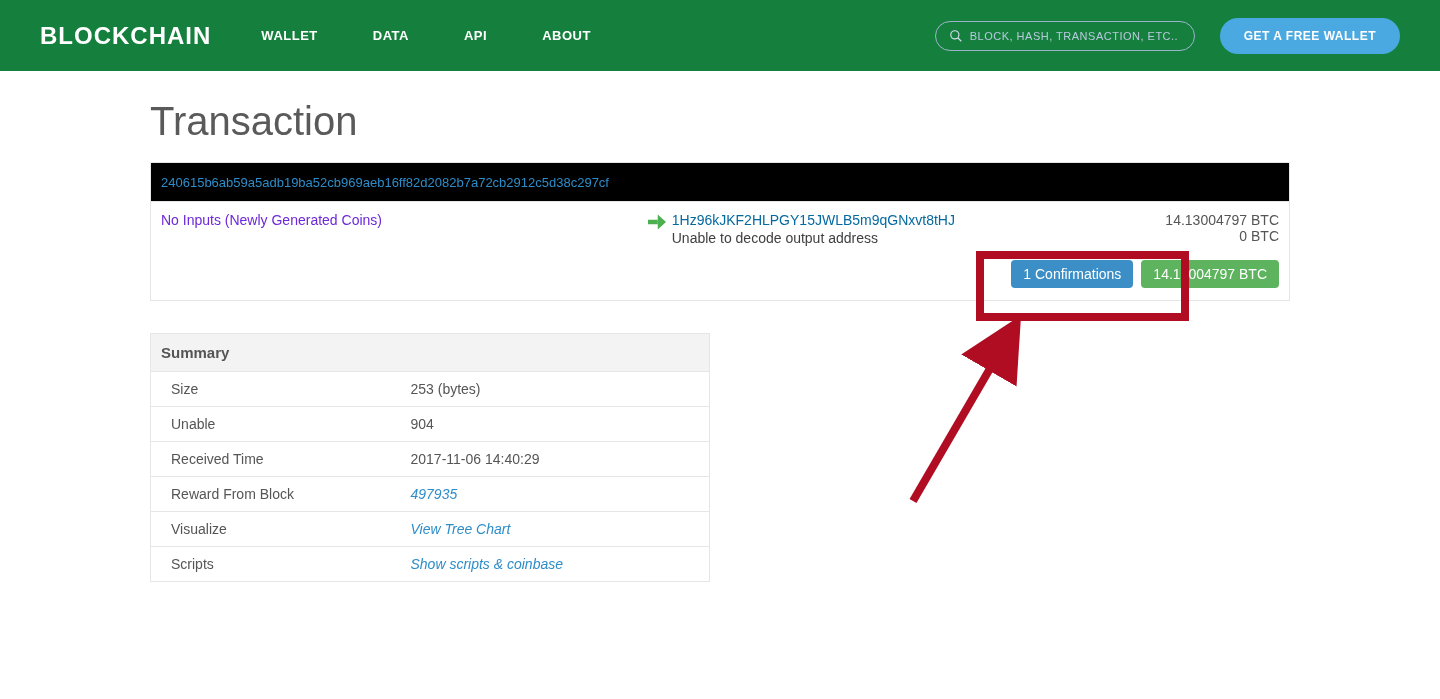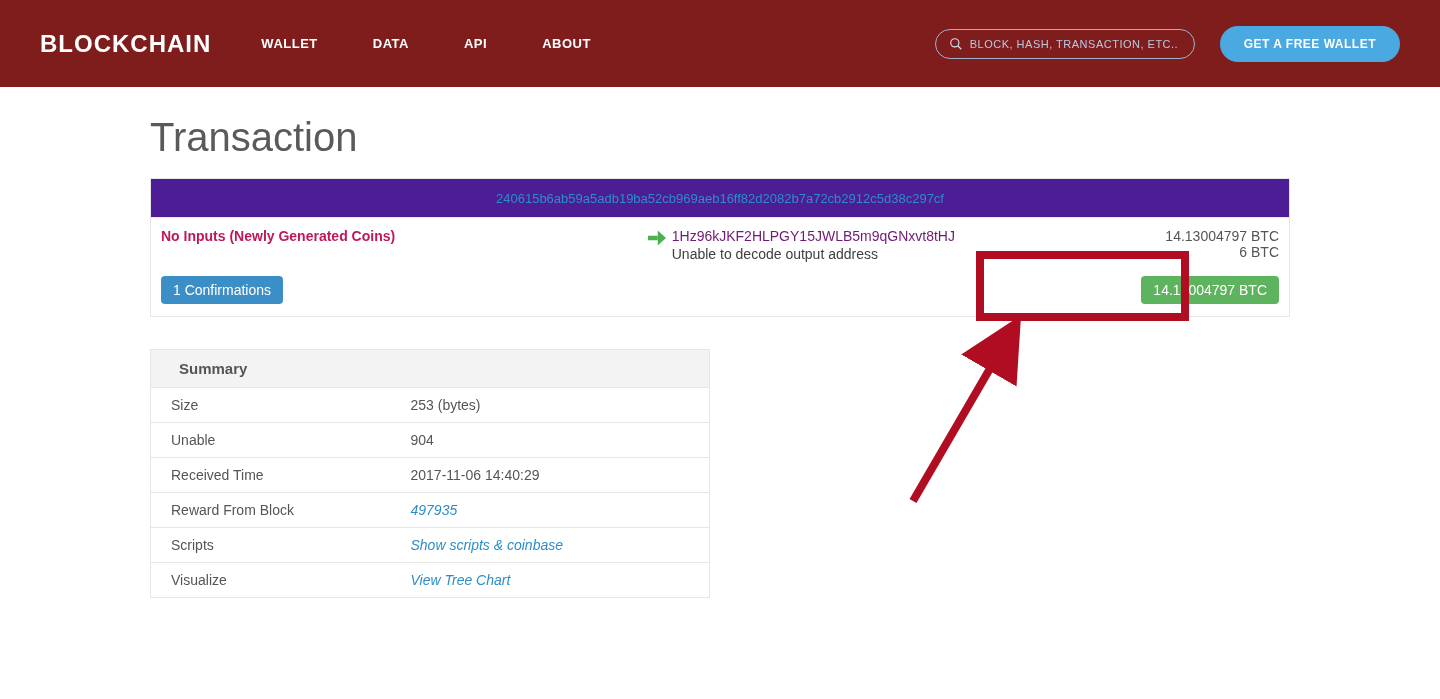--- a/index.html
+++ b/index.html
@@ -1,21 +1,21 @@
 <!DOCTYPE html>
 <html><head>
   <meta charset="utf-8">
   <style>
     * { margin: 0; padding: 0; box-sizing: border-box; }
     body { font-family: -apple-system, BlinkMacSystemFont, "Helvetica Neue", Arial, sans-serif; background: #fff; }
 
     
     .header {
-      background: #7f1d1d;
-      height: 87px;
+      background: #15803d;
+      height: 71px;
       display: flex;
       align-items: center;
       padding: 0 40px;
     }
     .logo {
       color: #fff;
       font-size: 24px;
       font-weight: 800;
       letter-spacing: 1px;
       margin-right: 50px;
@@ -98,64 +98,63 @@
       font-size: 24px;
       font-weight: 300;
       color: #8a8a8a;
     }
 
     
     .tx-box {
       border: 1px solid #e6e6e6;
     }
     .tx-hash-row {
-      background: #4c1d95;
+      background: #000000;
       border-bottom: 1px solid #e6e6e6;
       padding: 10px 10px;
-      text-align: center;
     }
     .tx-hash-row a {
       color: #2d8dc9;
       font-size: 13px;
       text-decoration: none;
     }
     .tx-body {
       display: flex;
       padding: 10px 10px 14px 10px;
     }
     .tx-left {
       flex: 0 0 43%;
       font-size: 14px;
-      font-weight: 700;
-      color: #be185d;
+      font-weight: 400;
+      color: #6d28d9;
     }
     .arrow-wrap {
       flex: 0 0 30px;
       display: flex;
       align-items: flex-start;
       justify-content: center;
       padding-top: 2px;
     }
     .arrow-icon { width: 18px; height: 16px; }
     .tx-outputs {
       flex: 1;
       font-size: 14px;
     }
-    .tx-out-addr { color: #701a75; text-decoration: none; }
+    .tx-out-addr { color: #0369a1; text-decoration: none; }
     .decode-err { color: #404040; margin-top: 2px; }
     .tx-right {
       text-align: right;
       font-size: 14px;
       color: #555;
       flex: 0 0 200px;
     }
     .tx-total-row {
       display: flex;
-      justify-content: space-between;
-      gap: 0;
+      justify-content: flex-end;
+      gap: 8px;
       padding: 0 10px 12px 10px;
     }
     .badge {
       display: inline-block;
       border-radius: 4px;
       color: #fff;
       font-size: 14px;
       padding: 6px 12px;
       font-weight: 400;
     }
@@ -168,21 +167,21 @@
       width: 560px;
       border: 1px solid #e6e6e6;
       border-collapse: collapse;
     }
     .summary th {
       background: #f3f3f3;
       text-align: left;
       font-size: 15px;
       color: #555;
       font-weight: 700;
-      padding: 10px 28px;
+      padding: 10px 10px;
       border-bottom: 1px solid #e6e6e6;
     }
     .summary td {
       font-size: 14px;
       color: #555;
       padding: 9px 10px;
       border-bottom: 1px solid #e6e6e6;
     }
     .summary tr:last-child td { border-bottom: none; }
     .summary td.label { width: 250px; padding-left: 20px; }
@@ -239,21 +238,21 @@
           <rect x="0" y="7" width="13" height="6" fill="#4caf50"></rect>
           <polygon points="13,0 24,10 13,20" fill="#4caf50"></polygon>
         </svg>
       </div>
       <div class="tx-outputs">
         <a href="#" class="tx-out-addr">1Hz96kJKF2HLPGY15JWLB5m9qGNxvt8tHJ</a>
         <div class="decode-err">Unable to decode output address</div>
       </div>
       <div class="tx-right">
         <div>14.13004797 BTC</div>
-        <div>6 BTC</div>
+        <div>0 BTC</div>
       </div>
     </div>
     <div class="tx-total-row">
       <span class="badge badge-blue">1 Confirmations</span>
       <span class="badge badge-green">14.13004797 BTC</span>
     </div>
   </div>
 
   <table class="summary">
     <thead>
@@ -272,26 +271,26 @@
       </tr>
       <tr>
         <td class="label">Received Time</td>
         <td>2017-11-06 14:40:29</td>
       </tr>
       <tr>
         <td class="label">Reward From Block</td>
         <td><a href="#">497935</a></td>
       </tr>
       <tr>
+        <td class="label">Visualize</td>
+        <td><a href="#">View Tree Chart</a></td>
+      </tr>
+      <tr>
         <td class="label">Scripts</td>
         <td><a href="#">Show scripts &amp; coinbase</a></td>
-      </tr>
-      <tr>
-        <td class="label">Visualize</td>
-        <td><a href="#">View Tree Chart</a></td>
       </tr>
     </tbody>
   </table>
 
 </div>
 
 <div class="anno-box" style="left:976px; top:251px; width:213px; height:70px;"></div>
 <svg class="anno-arrow" style="left:895px; top:315px; width:140px; height:200px;">
   <defs>
     <marker id="ah" markerWidth="8" markerHeight="8" refX="6" refY="4" orient="auto">

